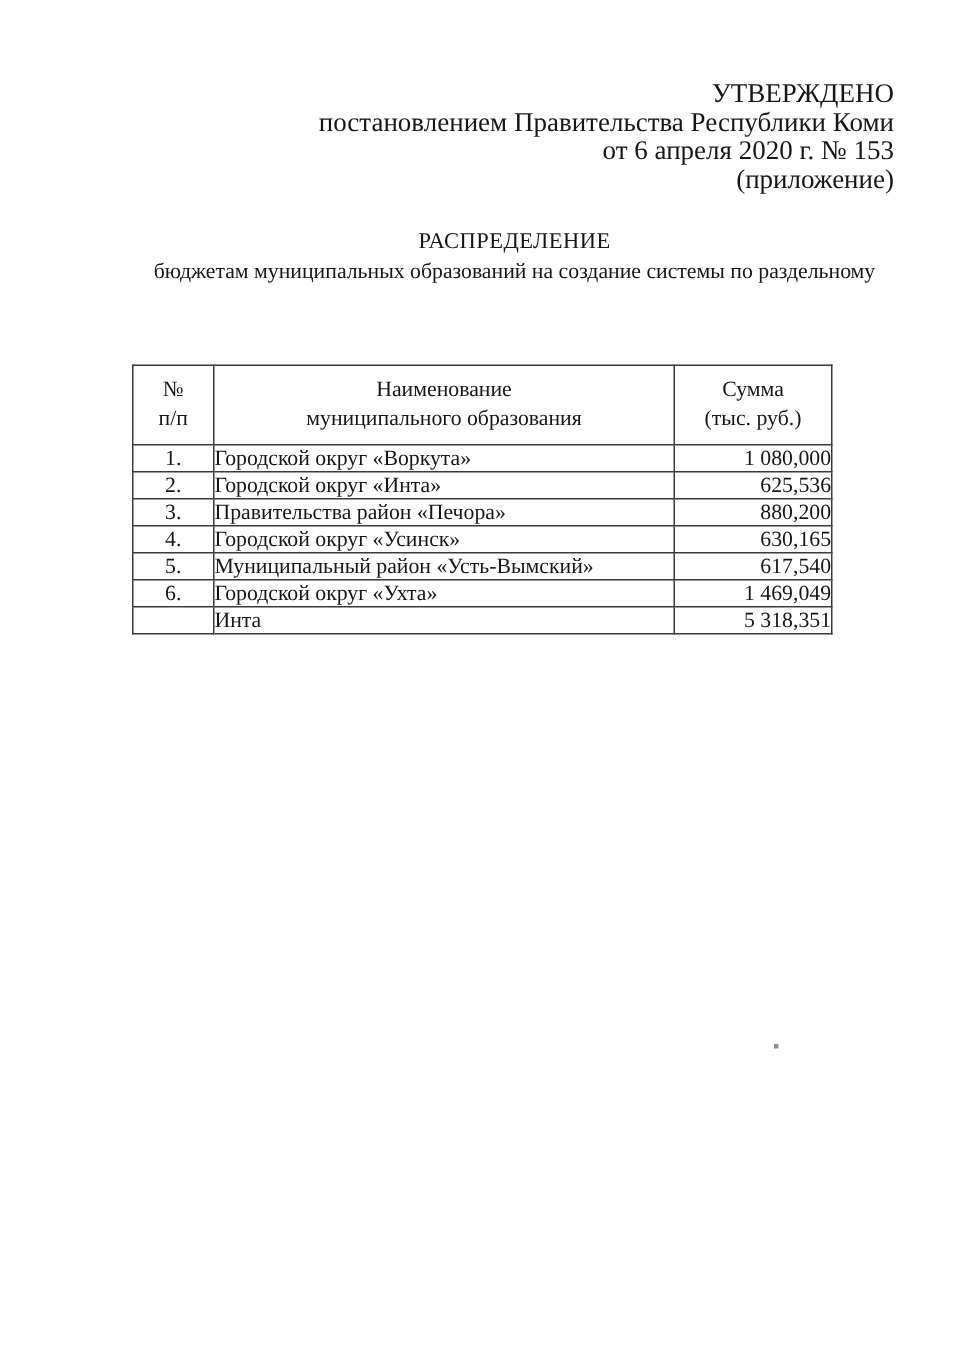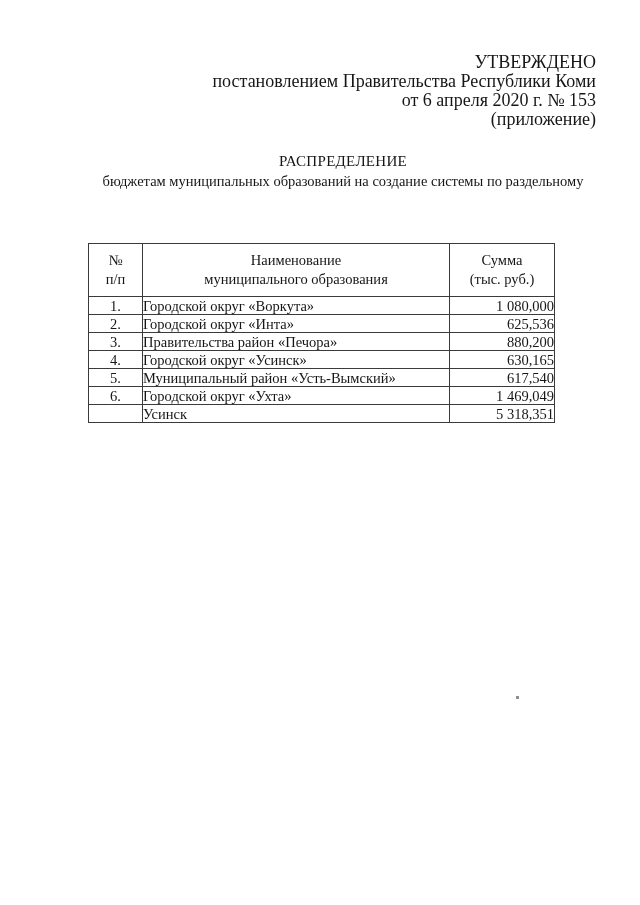--- a/index.html
+++ b/index.html
@@ -143,21 +143,21 @@
         <td class="cell-name">Муниципальный район «Усть-Вымский»</td>
         <td class="cell-sum">617,540</td>
       </tr>
       <tr>
         <td class="cell-num">6.</td>
         <td class="cell-name">Городской округ «Ухта»</td>
         <td class="cell-sum">1 469,049</td>
       </tr>
       <tr>
         <td class="cell-num"></td>
-        <td class="cell-name">Усинск</td>
+        <td class="cell-name">Инта</td>
         <td class="cell-sum">5 318,351</td>
       </tr>
     </tbody>
   </table>
 
   <div class="speck"></div>
 
 </div>
 
 </body></html>

